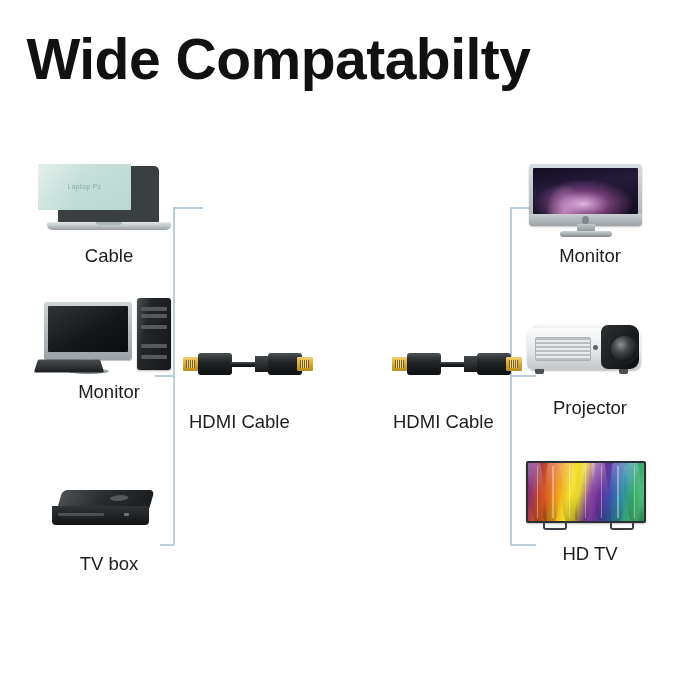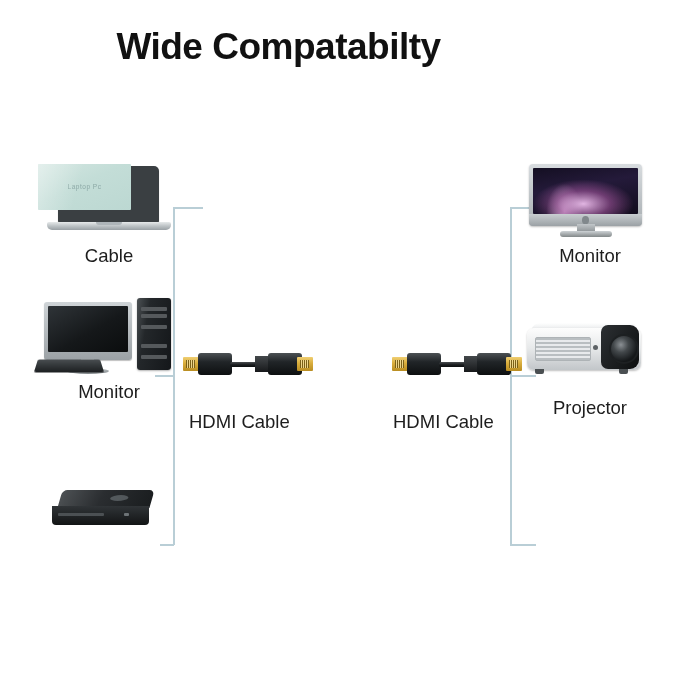--- a/index.html
+++ b/index.html
@@ -20,21 +20,21 @@
     overflow: hidden;
   }
 
   
   #page-title {
     position: absolute;
     left: 0;
     top: 26px;
     width: 557px;
     text-align: center;
-    font-size: 37px;
+    font-size: 57px;
     font-weight: bold;
     letter-spacing: -0.5px;
     color: #111111;
     font-family: "Liberation Sans", sans-serif;
   }
 
   
   .bracket-v, .bracket-h {
     position: absolute;
     background: #b9ced6;
@@ -492,20 +492,21 @@
   <div class="device" style="left:34px; top:468px;">
     <div class="device-art">
       <div class="tb-top">
           <div class="tb-logo"></div>
         </div>
       <div class="tb-front">
         <div class="tb-slot"></div>
         <div class="tb-led"></div>
       </div>
     </div>
+    <div class="device-label">TV box</div>
   </div>
 
   <div class="device" style="left:515px; top:160px;">
     <div class="device-art">
       <div class="mn-body">
         <div class="mn-screen"></div>
         <div class="mn-chin"></div>
         <div class="mn-apple"></div>
       </div>
       <div class="mn-neck"></div>
@@ -521,20 +522,45 @@
       <div class="pj-vent"></div>
       <div class="pj-dot"></div>
       <div class="pj-lens-h"></div>
       <div class="pj-lens"></div>
       <div class="pj-foot" style="left:20px;"></div>
       <div class="pj-foot" style="left:104px;"></div>
     </div>
     <div class="device-label">Projector</div>
   </div>
 
+  <div class="device" style="left:515px; top:458px;">
+    <div class="device-art">
+      <div class="tv-body">
+        <div class="tv-screen">
+          <div class="tv-feather" style="left:2%;  transform:rotate(-7deg);"></div>
+          <div class="tv-feather" style="left:15%; transform:rotate(5deg);"></div>
+          <div class="tv-feather" style="left:29%; transform:rotate(-4deg);"></div>
+          <div class="tv-feather" style="left:43%; transform:rotate(8deg);"></div>
+          <div class="tv-feather" style="left:57%; transform:rotate(-6deg);"></div>
+          <div class="tv-feather" style="left:71%; transform:rotate(4deg);"></div>
+          <div class="tv-feather" style="left:85%; transform:rotate(-5deg);"></div>
+          <div class="tv-vein" style="left:8%;"></div>
+          <div class="tv-vein" style="left:21%;"></div>
+          <div class="tv-vein" style="left:35%;"></div>
+          <div class="tv-vein" style="left:49%;"></div>
+          <div class="tv-vein" style="left:63%;"></div>
+          <div class="tv-vein" style="left:77%;"></div>
+          <div class="tv-vein" style="left:91%;"></div>
+        </div>
+      </div>
+      <div class="tv-leg" style="left:28px;"></div>
+      <div class="tv-leg" style="left:95px;"></div>
+    </div>
+    <div class="device-label">HD TV</div>
+  </div>
 
   <div class="cable" style="left:183px; top:347px; width:125px;">
     <div class="hdmi-plug" style="left:0;"></div>
     <div class="hdmi-shell" style="left:15px;"></div>
     <div class="hdmi-wire" style="left:47px; width:34px;"></div>
     <div class="hdmi-boot" style="left:72px;"></div>
     <div class="hdmi-shell" style="left:85px;"></div>
     <div class="hdmi-plug" style="left:114px;"></div>
   </div>
   <div class="cable-caption" style="left:189px; top:411px;">HDMI Cable</div>

